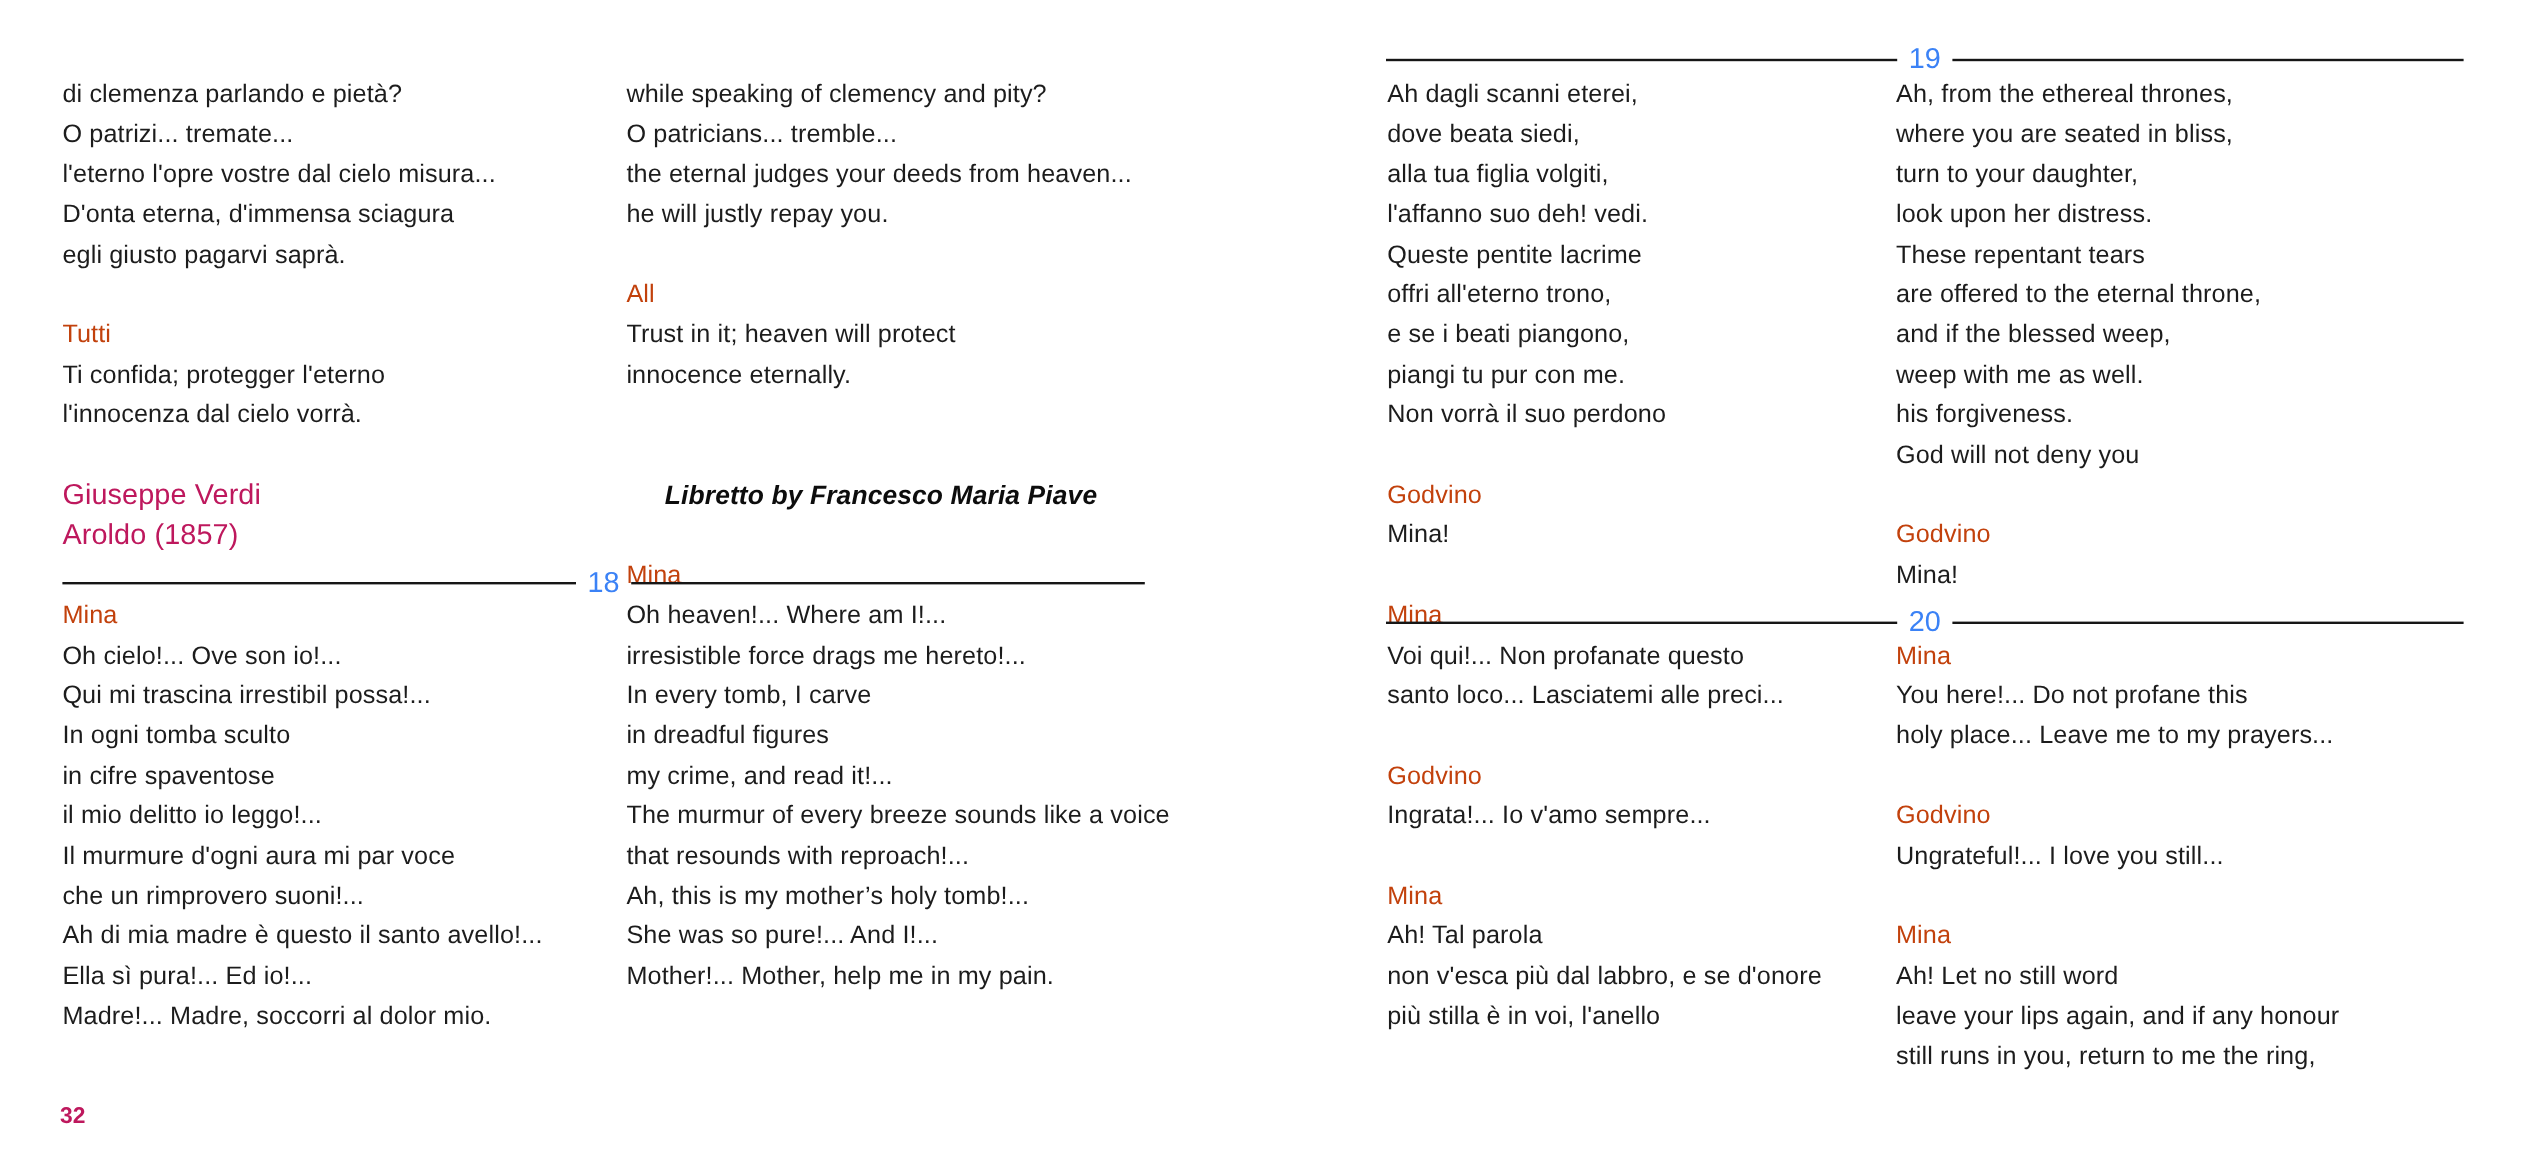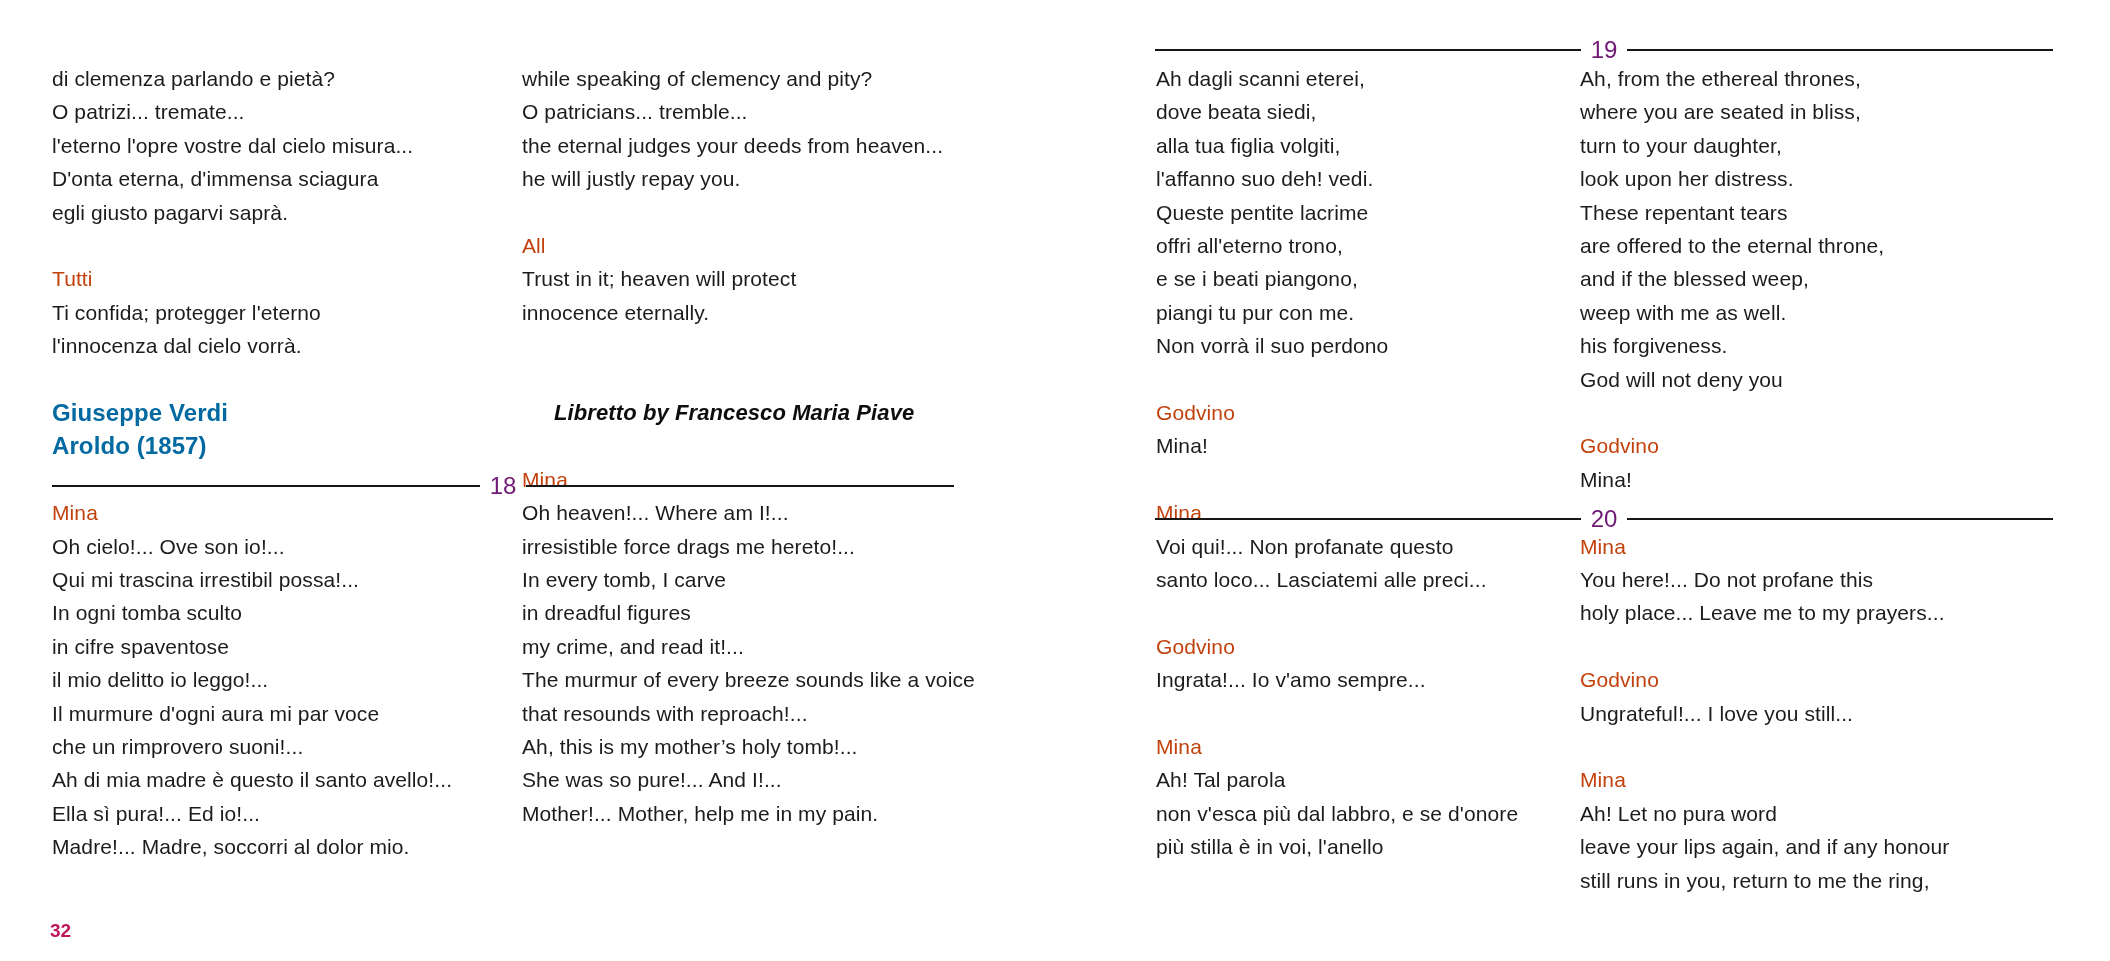--- a/index.html
+++ b/index.html
@@ -29,23 +29,23 @@
     letter-spacing: 0.1px;
   }
   .block + .block { margin-top: 33.4px; }
   .line { white-space: nowrap; }
   .speaker {
     font-weight: normal;
     color: #c2410c;
     margin-top: 28px;
   }
   .heading .line {
-    font-weight: bold;
+    font-weight: normal;
     font-size: 24px;
-    color: #0369a1;
+    color: #be185d;
   }
   .credit .line {
     font-weight: bold;
     font-style: italic;
     font-size: 22px;
     color: #0d0d0d;
     margin-left: 32px;
   }
   .cue {
     position: absolute;
@@ -54,21 +54,21 @@
     align-items: center;
   }
   .cue .rule-line {
     flex: 1;
     border-top: 2px solid #161616;
   }
   .cue .cue-num {
     padding: 0 10px;
     font-size: 24px;
     line-height: 22px;
-    color: #701a75;
+    color: #3b82f6;
     text-align: right;
   }
   .page-number {
     position: absolute;
     left: 50px;
     top: 920px;
     font-size: 19px;
     font-weight: bold;
     color: #be185d;
   }
@@ -194,21 +194,21 @@
         <div class="line speaker">Mina</div>
         <div class="line">You here!... Do not profane this</div>
         <div class="line">holy place... Leave me to my prayers...</div>
       </div>
       <div class="block">
         <div class="line speaker">Godvino</div>
         <div class="line">Ungrateful!... I love you still...</div>
       </div>
       <div class="block">
         <div class="line speaker">Mina</div>
-        <div class="line">Ah! Let no pura word</div>
+        <div class="line">Ah! Let no still word</div>
         <div class="line">leave your lips again, and if any honour</div>
         <div class="line">still runs in you, return to me the ring,</div>
       </div>
     </section>
 
   <div class="cue" style="left:52px; top:475px; width:902px">
     <span class="rule-line"></span>
     <span class="cue-num">18</span>
     <span class="rule-line"></span>
   </div>

